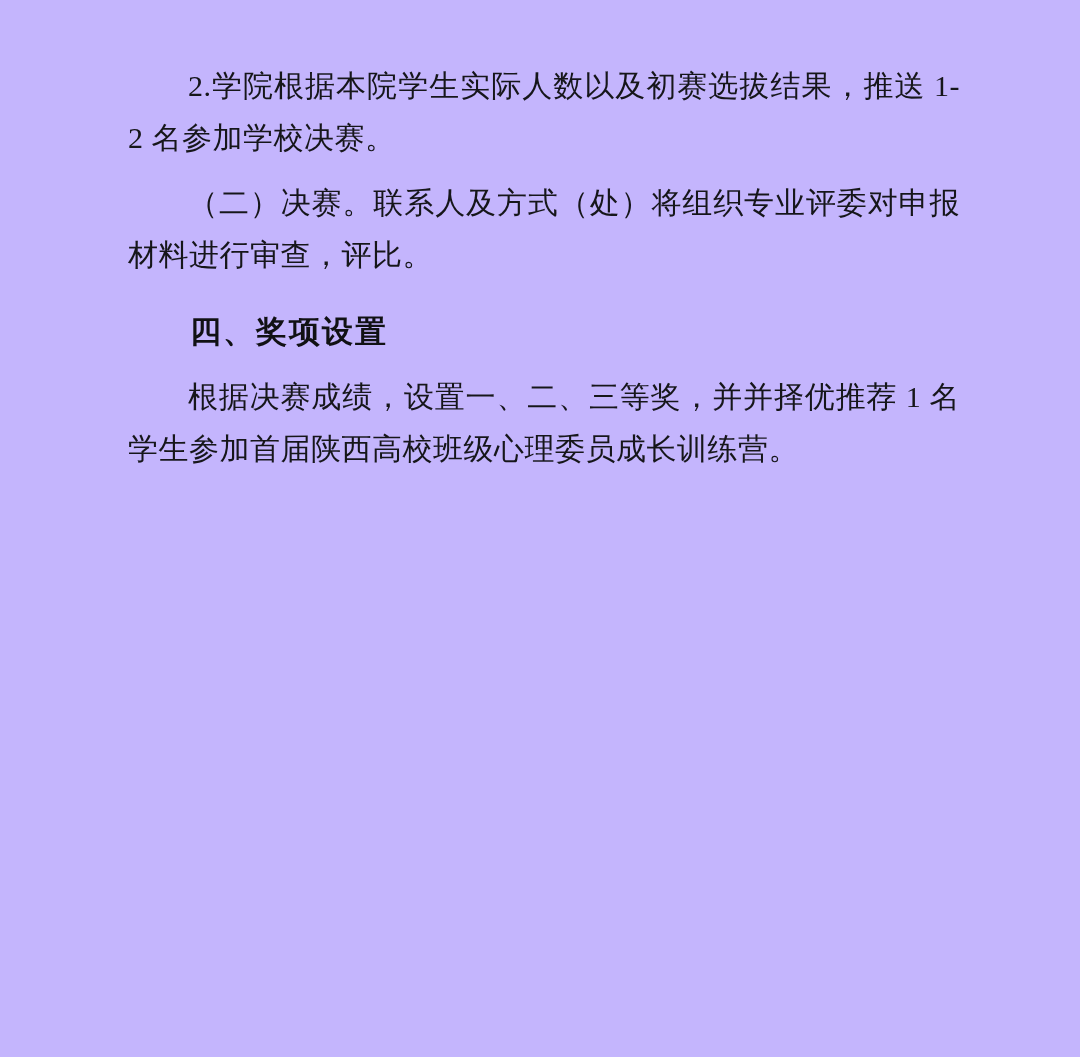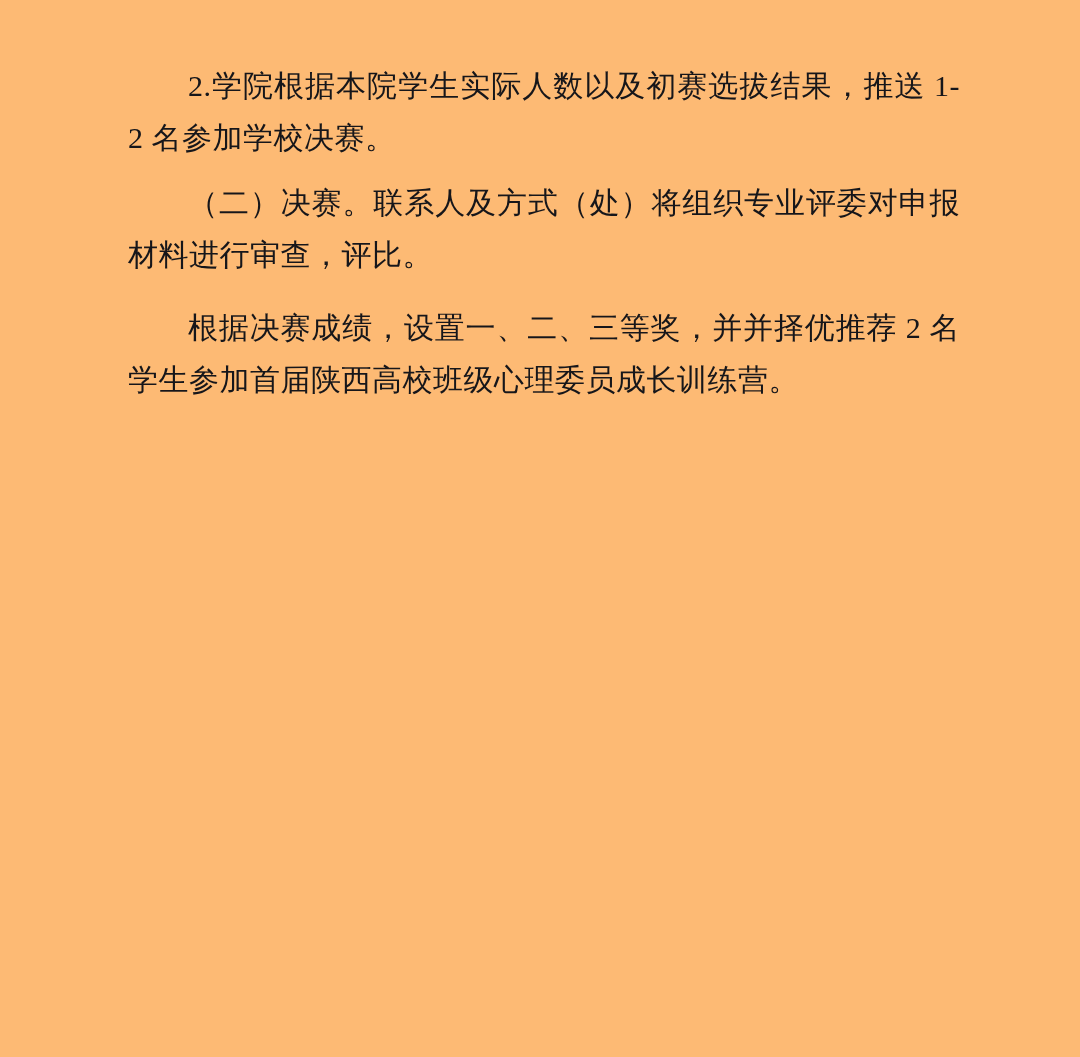--- a/index.html
+++ b/index.html
@@ -13,21 +13,21 @@
     font-family: "Liberation Serif", "DejaVu Serif", serif;
     color: #1b1b1f;
     overflow: hidden;
   }
   .page {
     position: relative;
     width: 1080px;
     height: 1057px;
     box-sizing: border-box;
     padding: 60px 120px 0 128px;
-    background: #fdba74;
+    background: #c4b5fd;
   }
   .para {
     font-size: 30px;
     line-height: 1.72;
     text-align: justify;
     text-justify: inter-ideograph;
     margin: 0 0 14px 0;
     letter-spacing: 0.5px;
     color: #16161a;
   }
@@ -62,18 +62,19 @@
 </style>
 </head>
 <body>
 
 <div class="page">
 
   <p class="para indent">2.学院根据本院学生实际人数以及初赛选拔结果，推送 1-2 名参加学校决赛。</p>
 
   <p class="para indent tight-gap">（二）决赛。联系人及方式（处）将组织专业评委对申报材料进行审查，评比。</p>
 
+  <h2 class="heading">四、奖项设置</h2>
 
-  <p class="para indent">根据决赛成绩，设置一、二、三等奖，并并择优推荐 2 名学生参加首届陕西高校班级心理委员成长训练营。</p>
+  <p class="para indent">根据决赛成绩，设置一、二、三等奖，并并择优推荐 1 名学生参加首届陕西高校班级心理委员成长训练营。</p>
 
 
 
 </div>
 
 </body></html>

